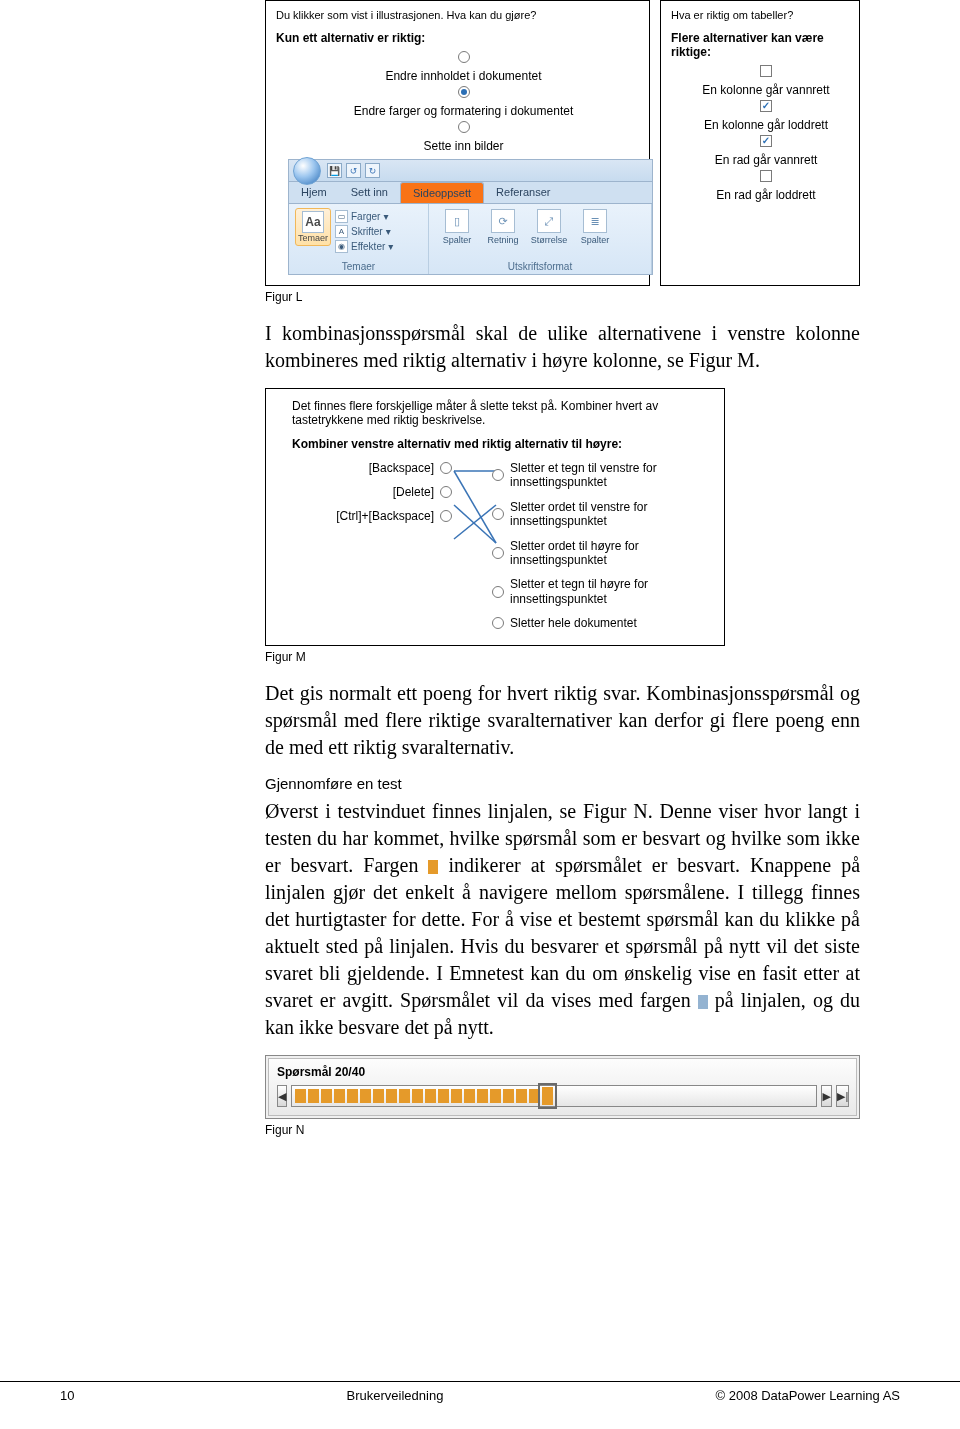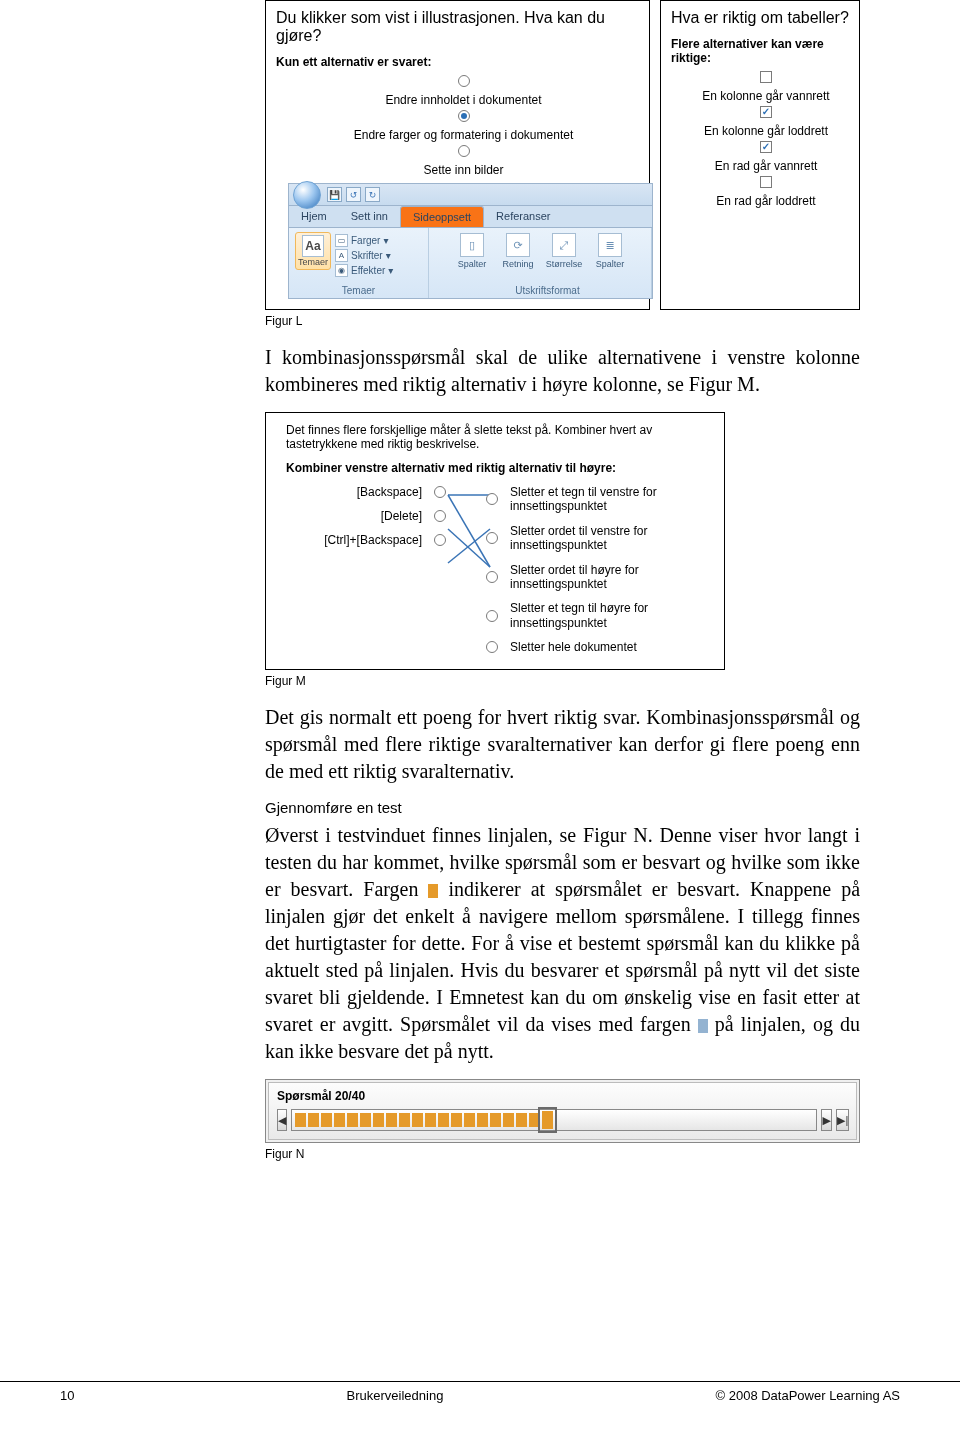--- a/index.html
+++ b/index.html
@@ -23,21 +23,21 @@
     margin-left: 85px;
     margin-bottom: 4px;
   }
   .qbox {
     border: 1px solid #000;
     padding: 8px 10px 10px 10px;
     background: #fff;
   }
   .qbox-left  { width: 385px; }
   .qbox-right { width: 260px; }
-  .q-question { font-size: 16px; margin-bottom: 10px; }
+  .q-question { font-size: 11px; margin-bottom: 10px; }
   .q-instr    { font-size: 12px; font-weight: bold; margin-bottom: 6px; }
   .opt-row {
     display: flex; align-items: center; gap: 6px;
     font-size: 12px; margin: 3px 0 3px 12px; flex-direction: column;
   }
   .radio {
     width: 12px; height: 12px; border-radius: 50%;
     border: 1px solid #7a7a7a; background: #fff;
     display: inline-flex; align-items: center; justify-content: center;
   }
@@ -79,21 +79,20 @@
   .tab {
     padding: 4px 12px 0 12px; font-size: 11px; color: #2b4460;
   }
   .tab.active {
     background: #f97316; border: 1px solid #9db4cd;
     border-bottom: none; border-radius: 3px 3px 0 0;
   }
   .ribbon-body {
     height: 70px; background: linear-gradient(#e9f2fb,#d6e6f6);
     display: flex;
-    gap: 15px;
   }
   .rgroup {
     border-right: 1px solid #b9cee2; padding: 4px 6px 2px 6px;
     display: flex; flex-direction: column; justify-content: space-between;
     font-size: 10px; color: #3a5a7a;
   }
   .rgroup .glabel { text-align: center; font-size: 10px; color: #4c6d8d; }
   .rg-temaer { width: 140px; }
   .rg-utskrift { flex: 1; }
   .theme-row { display:flex; gap:4px; }
@@ -142,30 +141,30 @@
   }
   .swatch {
     display: inline-block; width: 10px; height: 14px;
     vertical-align: -2px;
   }
   .swatch.orange { background: #e59a2a; }
   .swatch.blue   { background: #94b3d1; }
 
   
   .figm {
-    width: 460px; border: 1px solid #000; padding: 10px 12px 14px 20px;
+    width: 460px; border: 1px solid #000; padding: 10px 12px 14px 26px;
     margin: 0 0 4px 85px; background: #fff; font-size: 12px;
   }
   .figm .intro { margin-bottom: 10px; }
   .figm .instr { font-weight: bold; margin-bottom: 10px; }
   .match-area { position: relative; height: 170px; }
   .left-col, .right-col { position: absolute; top: 0; }
   .left-col  { left: 0;  width: 160px; text-align: right; }
   .right-col { left: 200px; width: 240px; }
-  .m-item { display:flex; align-items:center; gap:12px; margin-bottom: 10px; white-space:nowrap; }
+  .m-item { display:flex; align-items:center; gap:6px; margin-bottom: 10px; white-space:nowrap; }
   .left-col .m-item { justify-content: flex-end; }
   .m-radio { width:12px;height:12px;border:1px solid #7a7a7a;border-radius:50%;background:#fff;flex:0 0 auto; }
   .right-col .m-item span { white-space: normal; line-height:1.2; }
   .lines-svg { position:absolute; left:160px; top:4px; width:46px; height:130px; }
 
   
   .fign {
     width: 595px; margin: 8px 0 4px 85px;
     background: #f0f0f0; border: 1px solid #888; padding: 2px;
   }
@@ -207,21 +206,21 @@
   }
 </style>
 </head>
 <body>
 
 <div class="page">
 
   <div class="top-row">
     <div class="qbox qbox-left">
       <div class="q-question">Du klikker som vist i illustrasjonen. Hva kan du gjøre?</div>
-      <div class="q-instr">Kun ett alternativ er svaret:</div>
+      <div class="q-instr">Kun ett alternativ er riktig:</div>
       <div id="ql-opts">
           <div class="opt-row">
             <span class="radio"></span>
             <span>Endre innholdet i dokumentet</span>
           </div>
           <div class="opt-row">
             <span class="radio sel"></span>
             <span>Endre farger og formatering i dokumentet</span>
           </div>
           <div class="opt-row">

